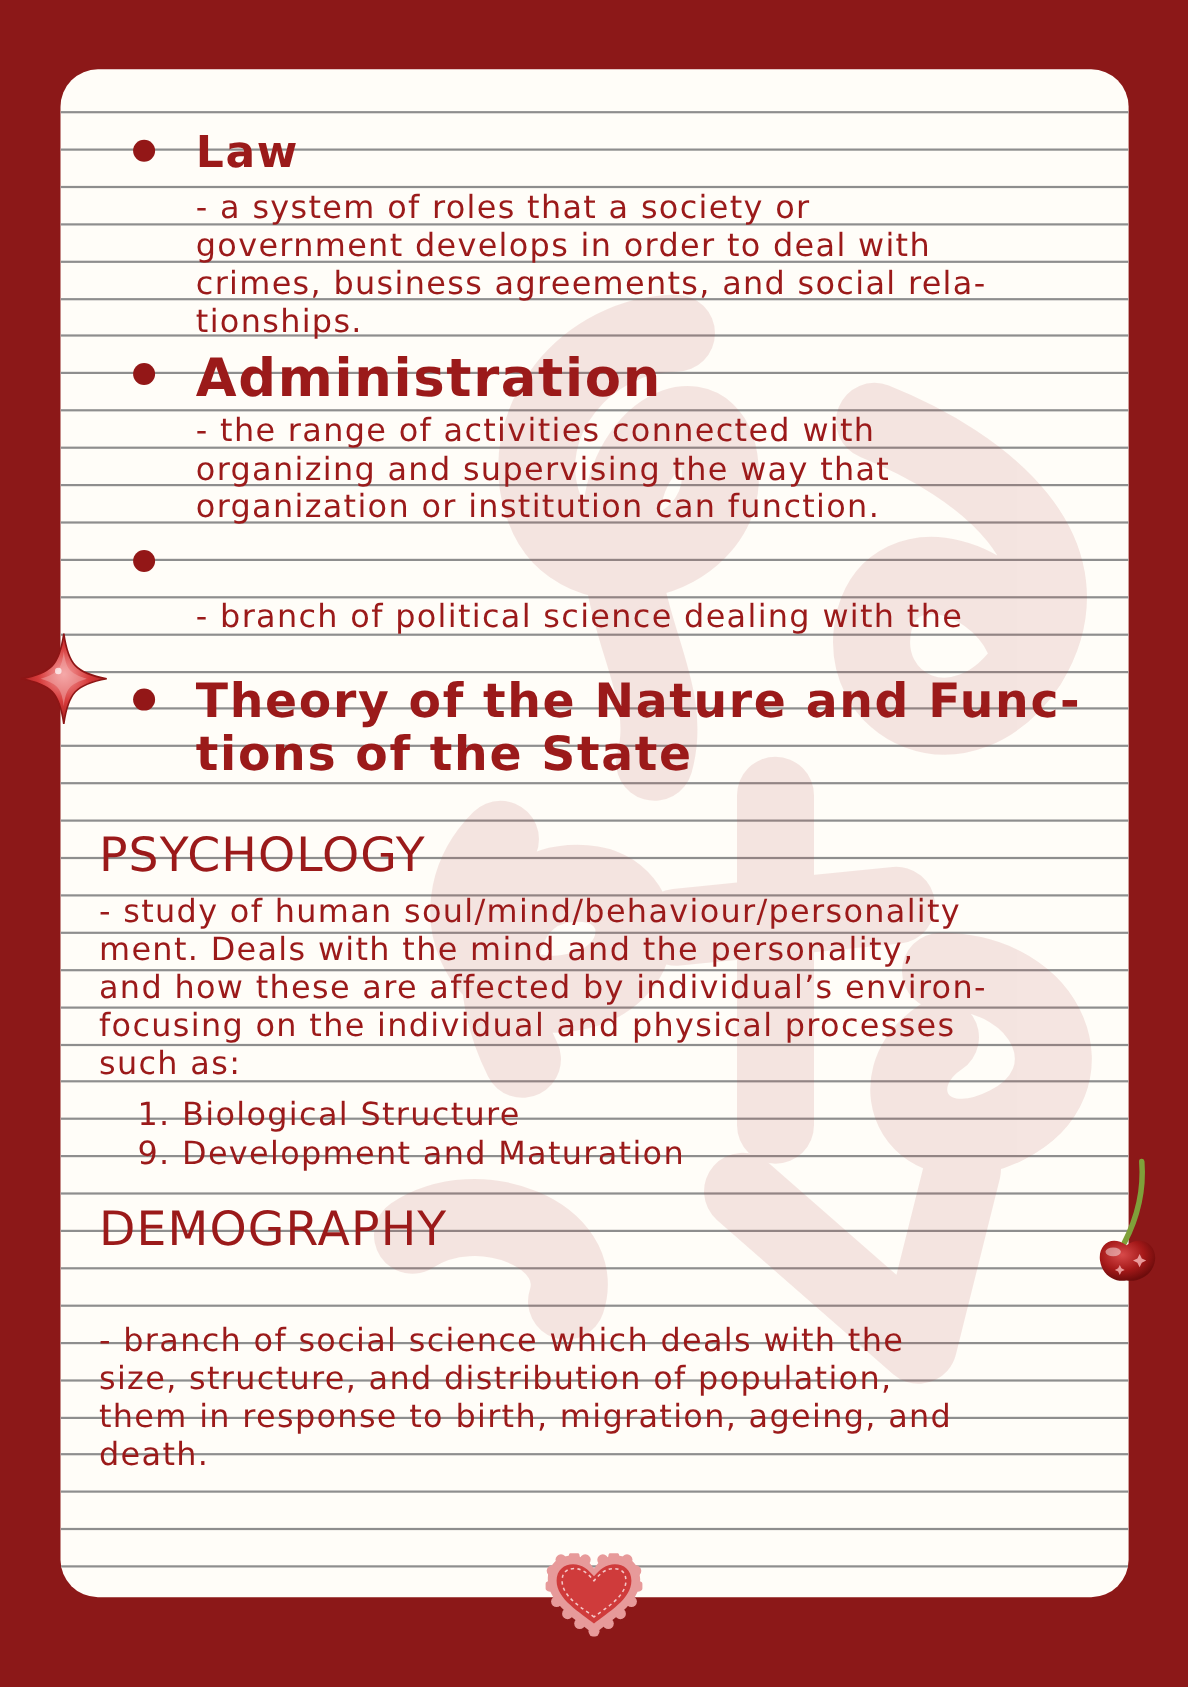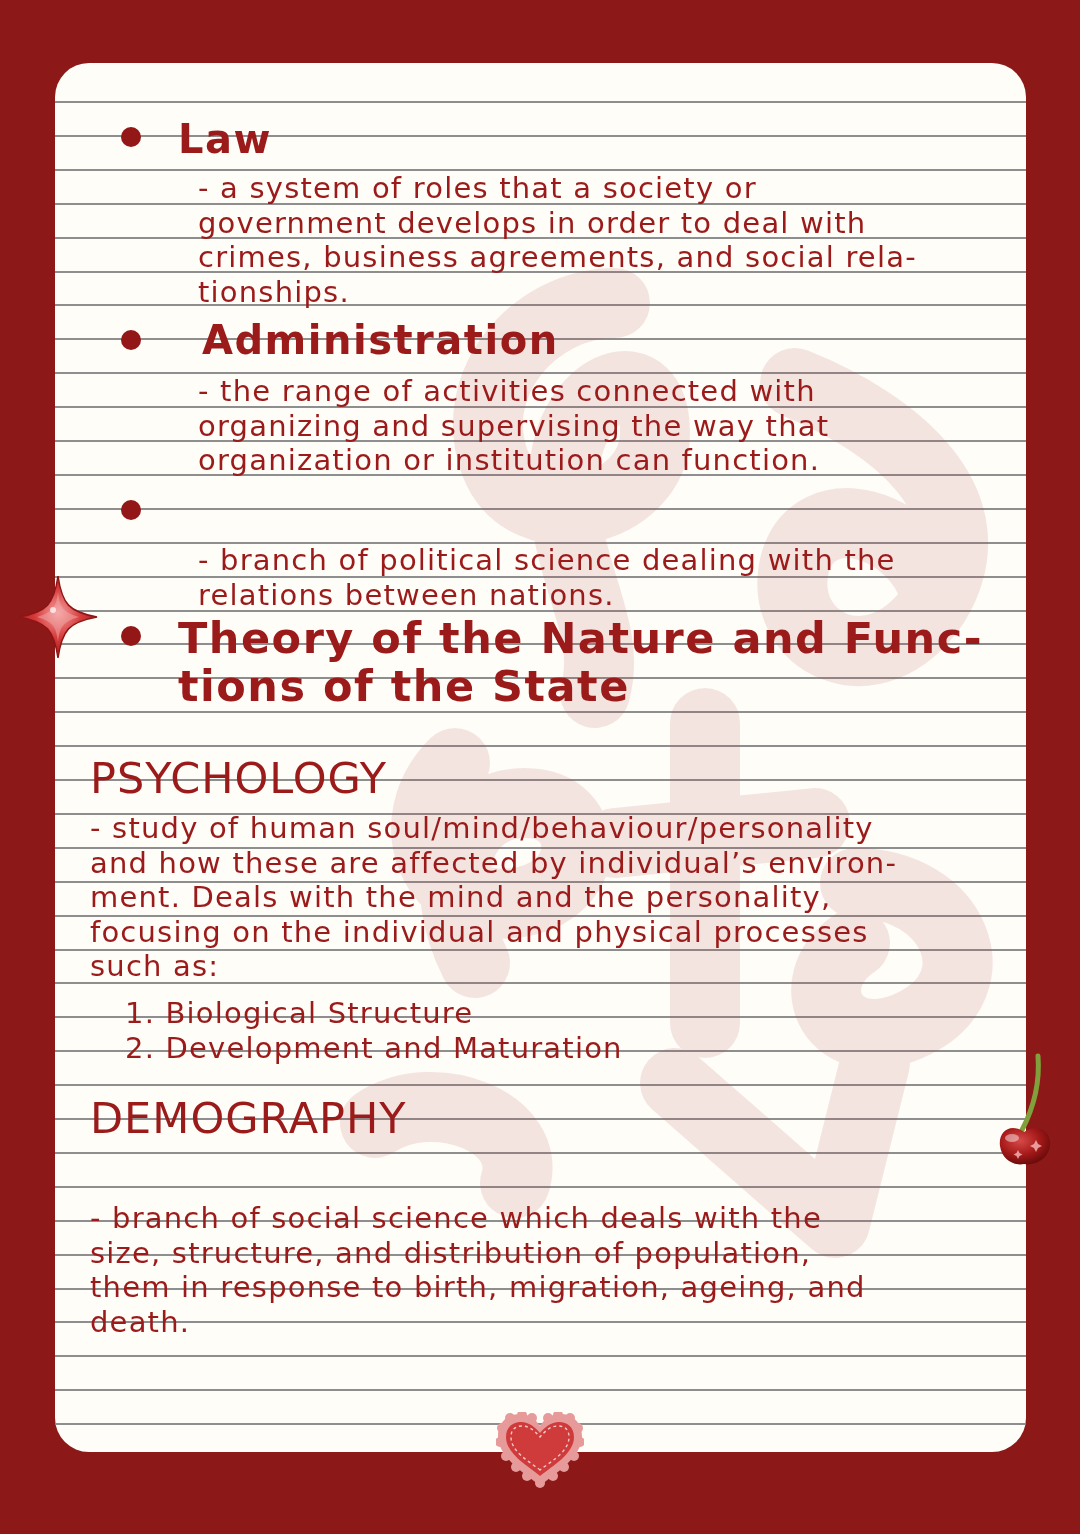--- a/index.html
+++ b/index.html
@@ -79,21 +79,20 @@
     white-space: nowrap;
     line-height: 1;
   }
   .def {
     position: absolute;
     left: 123px;
     font-size: 29px;
     letter-spacing: 1.2px;
     line-height: 34.5px;
     white-space: nowrap;
-    margin-left: 20px;
   }
   .section-title {
     position: absolute;
     left: 35px;
     font-size: 43px;
     letter-spacing: 1px;
     line-height: 1;
     white-space: nowrap;
   }
   .section-body {
@@ -181,49 +180,48 @@
     <div class="bullet-dot" style="left:66px; top:64px;"></div>
     <div class="term" style="top:56px; font-size:40px;">Law</div>
     <div class="def" style="top:108px;">
       <div>- a system of roles that a society or</div>
       <div>government develops in order to deal with</div>
       <div>crimes, business agreements, and social rela-</div>
       <div>tionships.</div>
     </div>
 
     <div class="bullet-dot" style="left:66px; top:267px;"></div>
-    <div class="term" style="top:257px; font-size:40px;margin-left:24px;">Administration</div>
+    <div class="term" style="top:257px; font-size:48px;">Administration</div>
     <div class="def" style="top:311px;">
       <div>- the range of activities connected with</div>
       <div>organizing and supervising the way that</div>
       <div>organization or institution can function.</div>
     </div>
 
     <div class="bullet-dot" style="left:66px; top:437px;"></div>
     <div class="def" style="top:480px;">
       <div>- branch of political science dealing with the</div>
-      <div>relations between nations.</div>
     </div>
 
     <div class="bullet-dot" style="left:66px; top:563px;"></div>
     <div class="term" style="top:551px; font-size:43px; line-height:48px;">
       <div>Theory of the Nature and Func-</div>
       <div>tions of the State</div>
     </div>
 
     <div class="section-title" style="top:694px;">PSYCHOLOGY</div>
     <div class="section-body" style="top:748px;">
       <div>- study of human soul/mind/behaviour/personality</div>
+      <div>ment. Deals with the mind and the personality,</div>
       <div>and how these are affected by individual’s environ-</div>
-      <div>ment. Deals with the mind and the personality,</div>
       <div>focusing on the individual and physical processes</div>
       <div>such as:</div>
     </div>
     <div class="num-item" style="top:921px;">1. Biological Structure</div>
-    <div class="num-item" style="top:956px;">2. Development and Maturation</div>
+    <div class="num-item" style="top:956px;">9. Development and Maturation</div>
 
     <div class="section-title" style="top:1034px;">DEMOGRAPHY</div>
     <div class="section-body" style="top:1138px;">
       <div>- branch of social science which deals with the</div>
       <div>size, structure, and distribution of population,</div>
       <div>them in response to birth, migration, ageing, and</div>
       <div>death.</div>
     </div>
   </div>
 </div>

